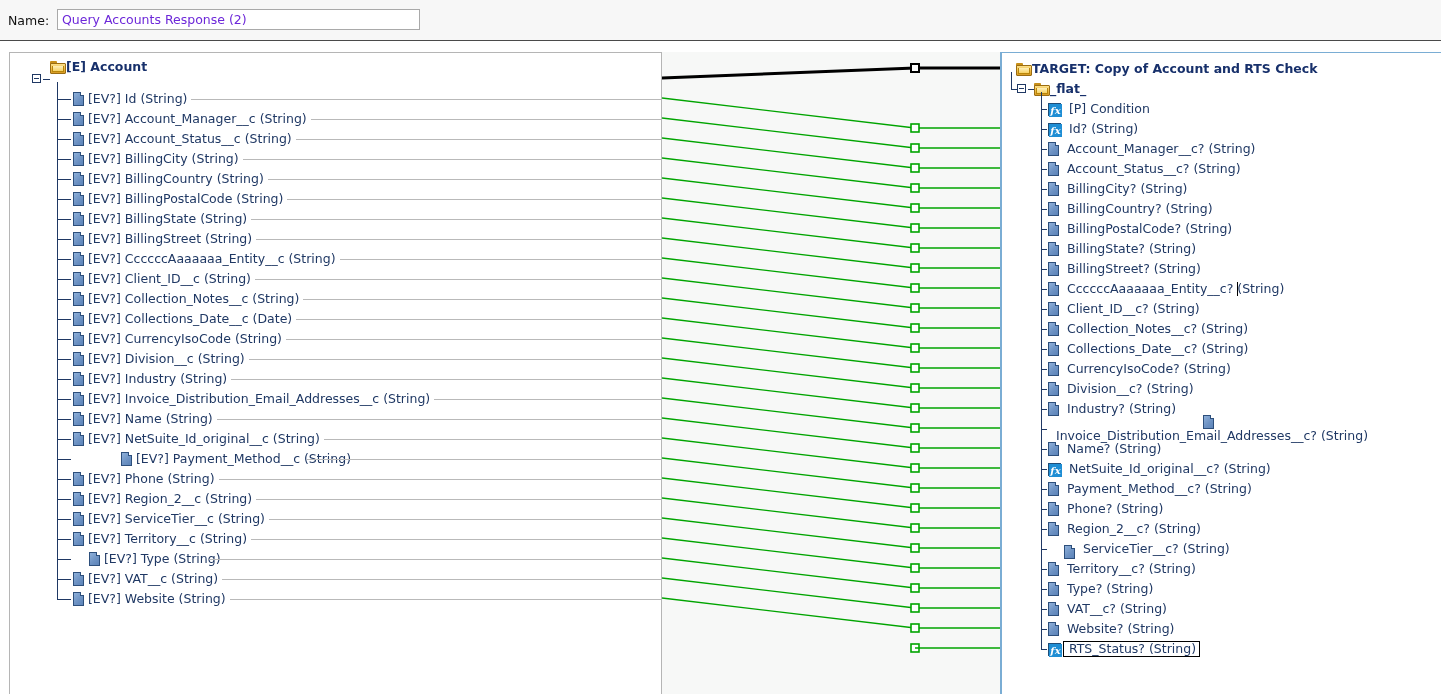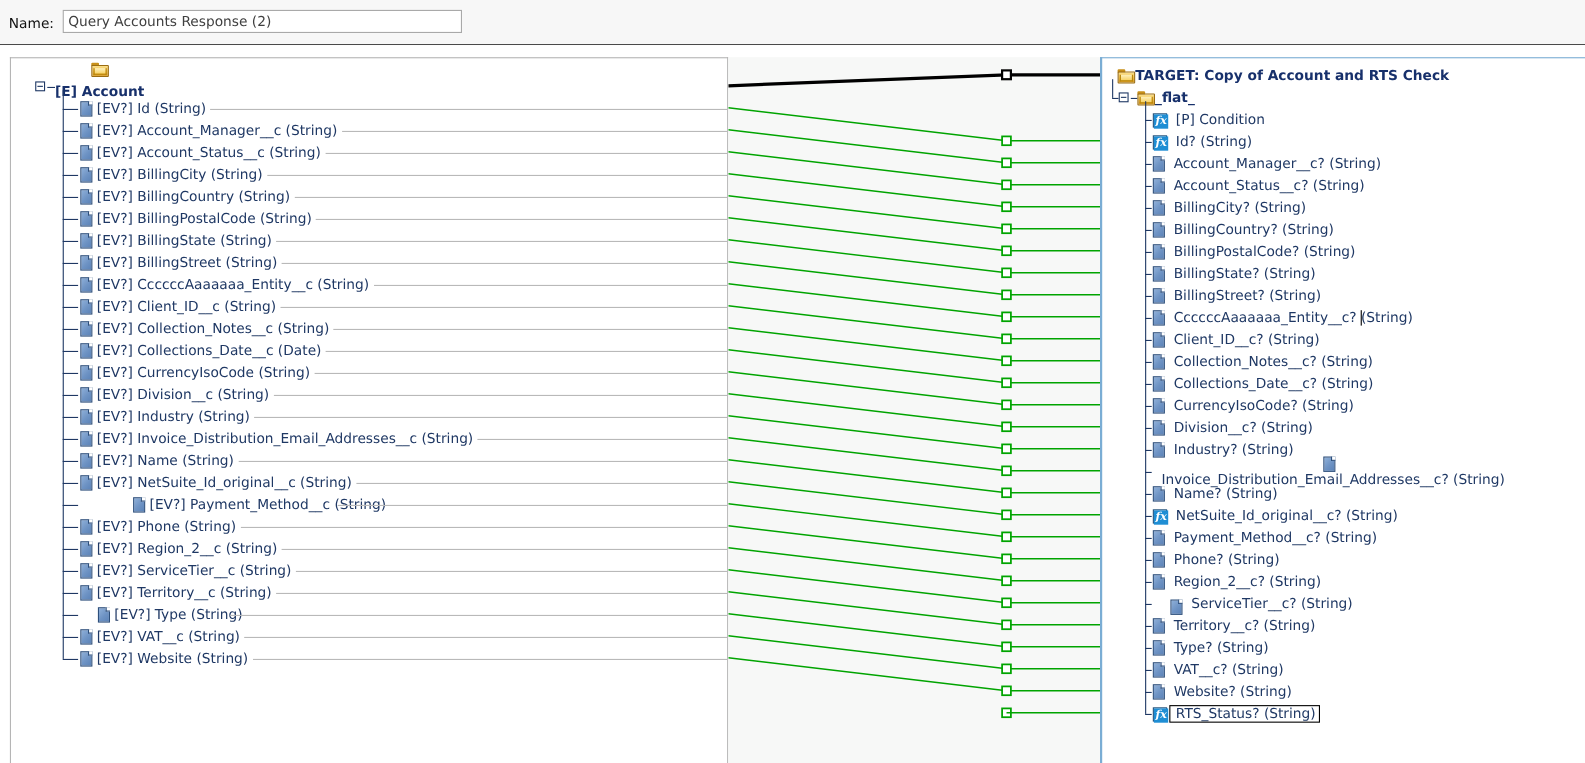--- a/index.html
+++ b/index.html
@@ -24,21 +24,21 @@
     font-size: 12.5px; color: #111;
     white-space: nowrap;
   }
   #name-input {
     position: absolute; left: 57px; top: 9px;
     width: 363px; height: 21px;
     border: 1px solid #a9a9a9;
     background: #ffffff;
     font-family: "DejaVu Sans", "Liberation Sans", sans-serif;
     font-size: 12.5px;
-    color: #404040;
+    color: #6d28d9;
     padding: 0 4px;
     outline: none;
   }
 
   
   #canvas {
     position: absolute; left: 0; top: 41px;
     width: 1441px; height: 653px;
     background: #ffffff;
   }
@@ -219,21 +219,21 @@
   <span id="name-label">Name:</span>
   <input id="name-input" type="text" value="Query Accounts Response (2)" style="">
 </div>
 
 <div id="canvas">
 
   <div id="left-panel">
     <div id="source-tree">
         <div class="expander" style="left:22px;top:21px;"></div>
         <div class="tline-h" style="left:33px;top:26px;width:7px;"></div>
-        <div class="tree-row" style="left:40px;top:4px;flex-direction:column;">
+        <div class="tree-row" style="left:40px;top:4px;">
              <span class="folder-icon">
             <span class="tab"></span>
             <span class="body"></span>
             <span class="flap"></span>
           </span>
              <span class="row-label bold">[E] Account</span>
            </div>
         <div class="tline-v" style="left:47px;top:29px;height:517px;"></div>
         <div class="tline-h" style="left:47px;top:46px;width:14px;"></div>
         <div class="tree-row" style="left:63px;top:36px;">

